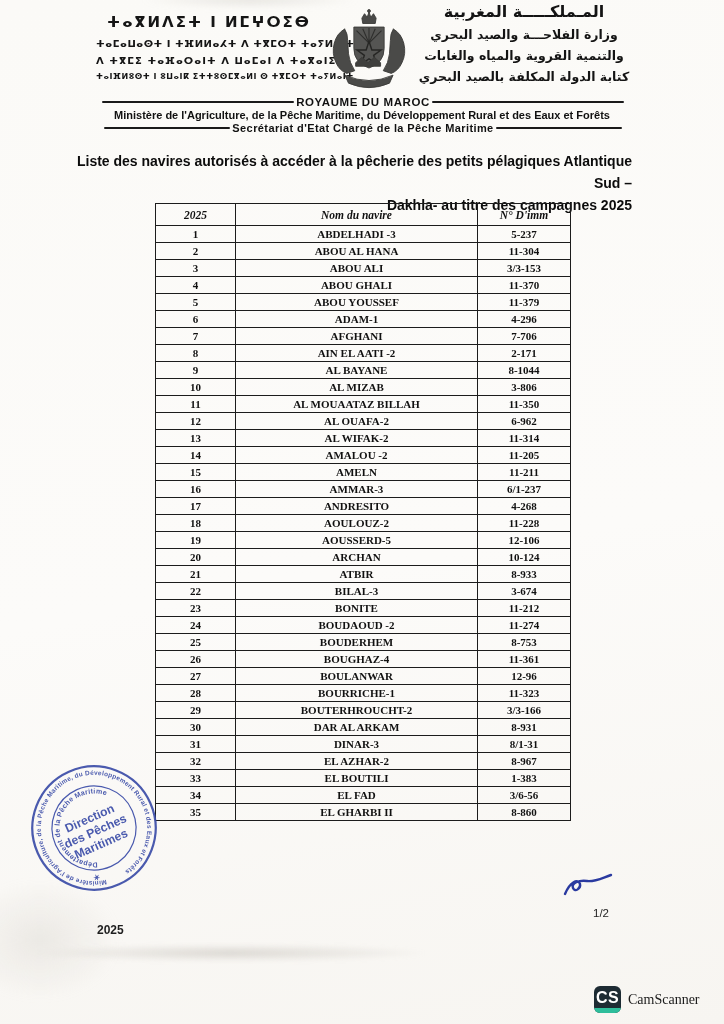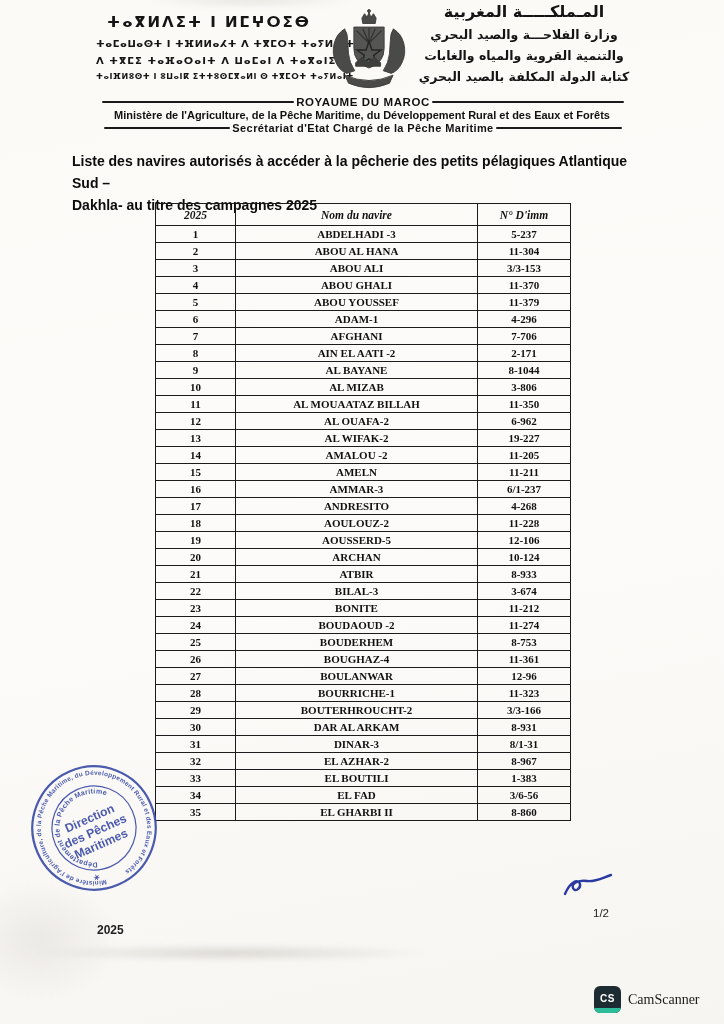--- a/index.html
+++ b/index.html
@@ -37,21 +37,21 @@
 
   .rule-row { position:absolute; display:flex; align-items:center; gap:2px; }
   .rule { flex:1; height:2px; background:#1a1a1a; border-radius:1px; }
   .royaume-row { left:102px; top:96px; width:522px; }
   .royaume-text { font-size:11.5px; font-weight:bold; letter-spacing:0.6px; white-space:nowrap; }
   .ministere { position:absolute; left:78px; top:109px; width:568px; text-align:center;
     font-size:11px; font-weight:bold; white-space:nowrap; }
   .secretariat-row { left:104px; top:122px; width:518px;justify-content:space-between; }
   .secretariat-text { font-size:11px; font-weight:bold; letter-spacing:0.4px; white-space:nowrap; }
 
-  .doc-title { position:absolute; left:72px; top:150px; width:560px; text-align:left;
+  .doc-title { position:absolute; left:72px; top:150px; width:560px; text-align:right;
     font-size:14px; font-weight:bold; line-height:22px; color:#0c0c0c; }
 
   
   .ship-table { position:absolute; left:155px; top:203px; width:415px;
     border-collapse:collapse; table-layout:fixed;
     font-family:"Liberation Serif",serif; }
   .ship-table th, .ship-table td {
     border:1.5px solid #1c1c1c; text-align:center; vertical-align:middle;
     font-weight:bold; padding:0; overflow:hidden; white-space:nowrap; }
   .ship-table thead th { height:22px; font-style:italic; font-size:11.5px; }
@@ -63,21 +63,21 @@
 
   .squiggle { position:absolute; left:562px; top:872px; width:52px; height:30px; }
 
   .page-num { position:absolute; left:593px; top:907px; font-size:11.5px; font-weight:normal; color:#1e1e1e; }
   .bottom-year { position:absolute; left:97px; top:923px; font-size:12px; font-weight:bold; color:#1e1e1e; }
 
   
   .camscanner { position:absolute; left:594px; top:986px; display:flex; align-items:center; gap:7px; }
   .cs-badge { position:relative; width:27px; height:27px; border-radius:6px; background:#1d2b33;
     display:flex; align-items:center; justify-content:center; overflow:hidden;
-    color:#fff; font-weight:bold; font-size:10px; letter-spacing:0.5px; }
+    color:#fff; font-weight:bold; font-size:16px; letter-spacing:0.5px; }
   .cs-badge span { position:relative; z-index:2; margin-bottom:3px; }
   .cs-badge::after { content:""; position:absolute; left:0; right:0; bottom:0; height:5px; background:#2ebd9b; }
   .cs-label { font-family:"Liberation Serif",serif; font-size:14px; color:#1b1b1b; }
 </style>
 </head>
 <body>
 
 <div class="page">
 
   <div class="smudge-a"></div>
@@ -227,21 +227,21 @@
 
         <tr>
           <td>12</td>
           <td>AL OUAFA-2</td>
           <td>6-962</td>
         </tr>
 
         <tr>
           <td>13</td>
           <td>AL WIFAK-2</td>
-          <td>19-227</td>
+          <td>11-314</td>
         </tr>
 
         <tr>
           <td>14</td>
           <td>AMALOU -2</td>
           <td>11-205</td>
         </tr>
 
         <tr>
           <td>15</td>

